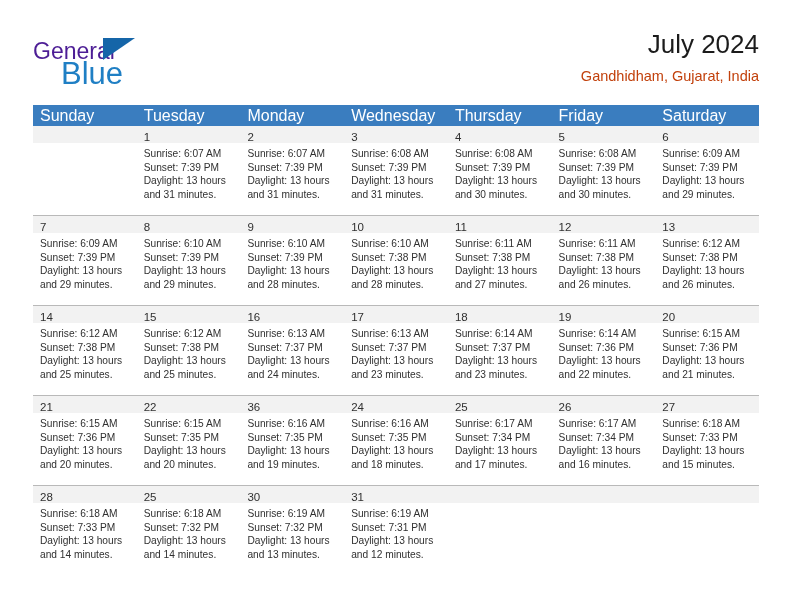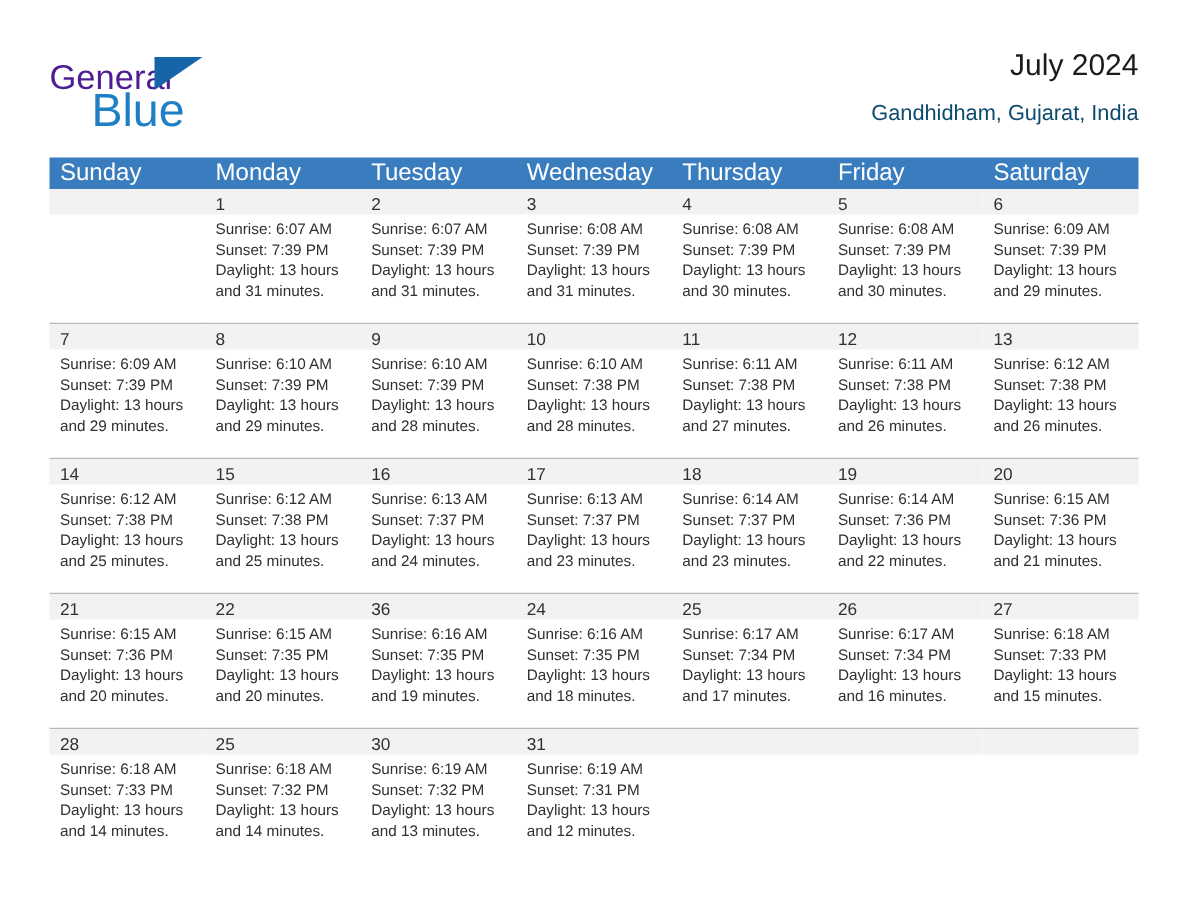--- a/index.html
+++ b/index.html
@@ -65,29 +65,29 @@
     border-bottom: 22px solid transparent;
   }
 
   .title-block {
     position: absolute;
     right: 0;
     top: 0;
     text-align: right;
   }
   .cal-title {
-    font-size: 20px;
+    font-size: 26px;
     font-weight: normal;
     color: #1b1b1b;
     line-height: 32px;
     white-space: nowrap;
   }
   .cal-subtitle {
     font-size: 14.5px;
-    color: #0c4a6e;
+    color: #c2410c;
     line-height: 20px;
     margin-top: 6px;
     white-space: nowrap;
   }
 
   
   .calendar {
     position: absolute;
     left: 33px;
     top: 105px;
@@ -165,22 +165,22 @@
     <div class="title-block">
       <div class="cal-title">July 2024</div>
       <div class="cal-subtitle">Gandhidham, Gujarat, India</div>
     </div>
 
   </div>
 
   <div class="calendar">
     <div class="dow-row" id="dow-row">
         <div class="dow-cell">Sunday</div>
+        <div class="dow-cell">Tuesday</div>
         <div class="dow-cell">Monday</div>
-        <div class="dow-cell">Tuesday</div>
         <div class="dow-cell">Wednesday</div>
         <div class="dow-cell">Thursday</div>
         <div class="dow-cell">Friday</div>
         <div class="dow-cell">Saturday</div>
       </div>
     <div id="weeks-container">
         <div class="week-row">
           <div class="day-cell empty">
             <div class="daynum-bar"><span class="daynum"></span></div>
             <div class="day-info">

